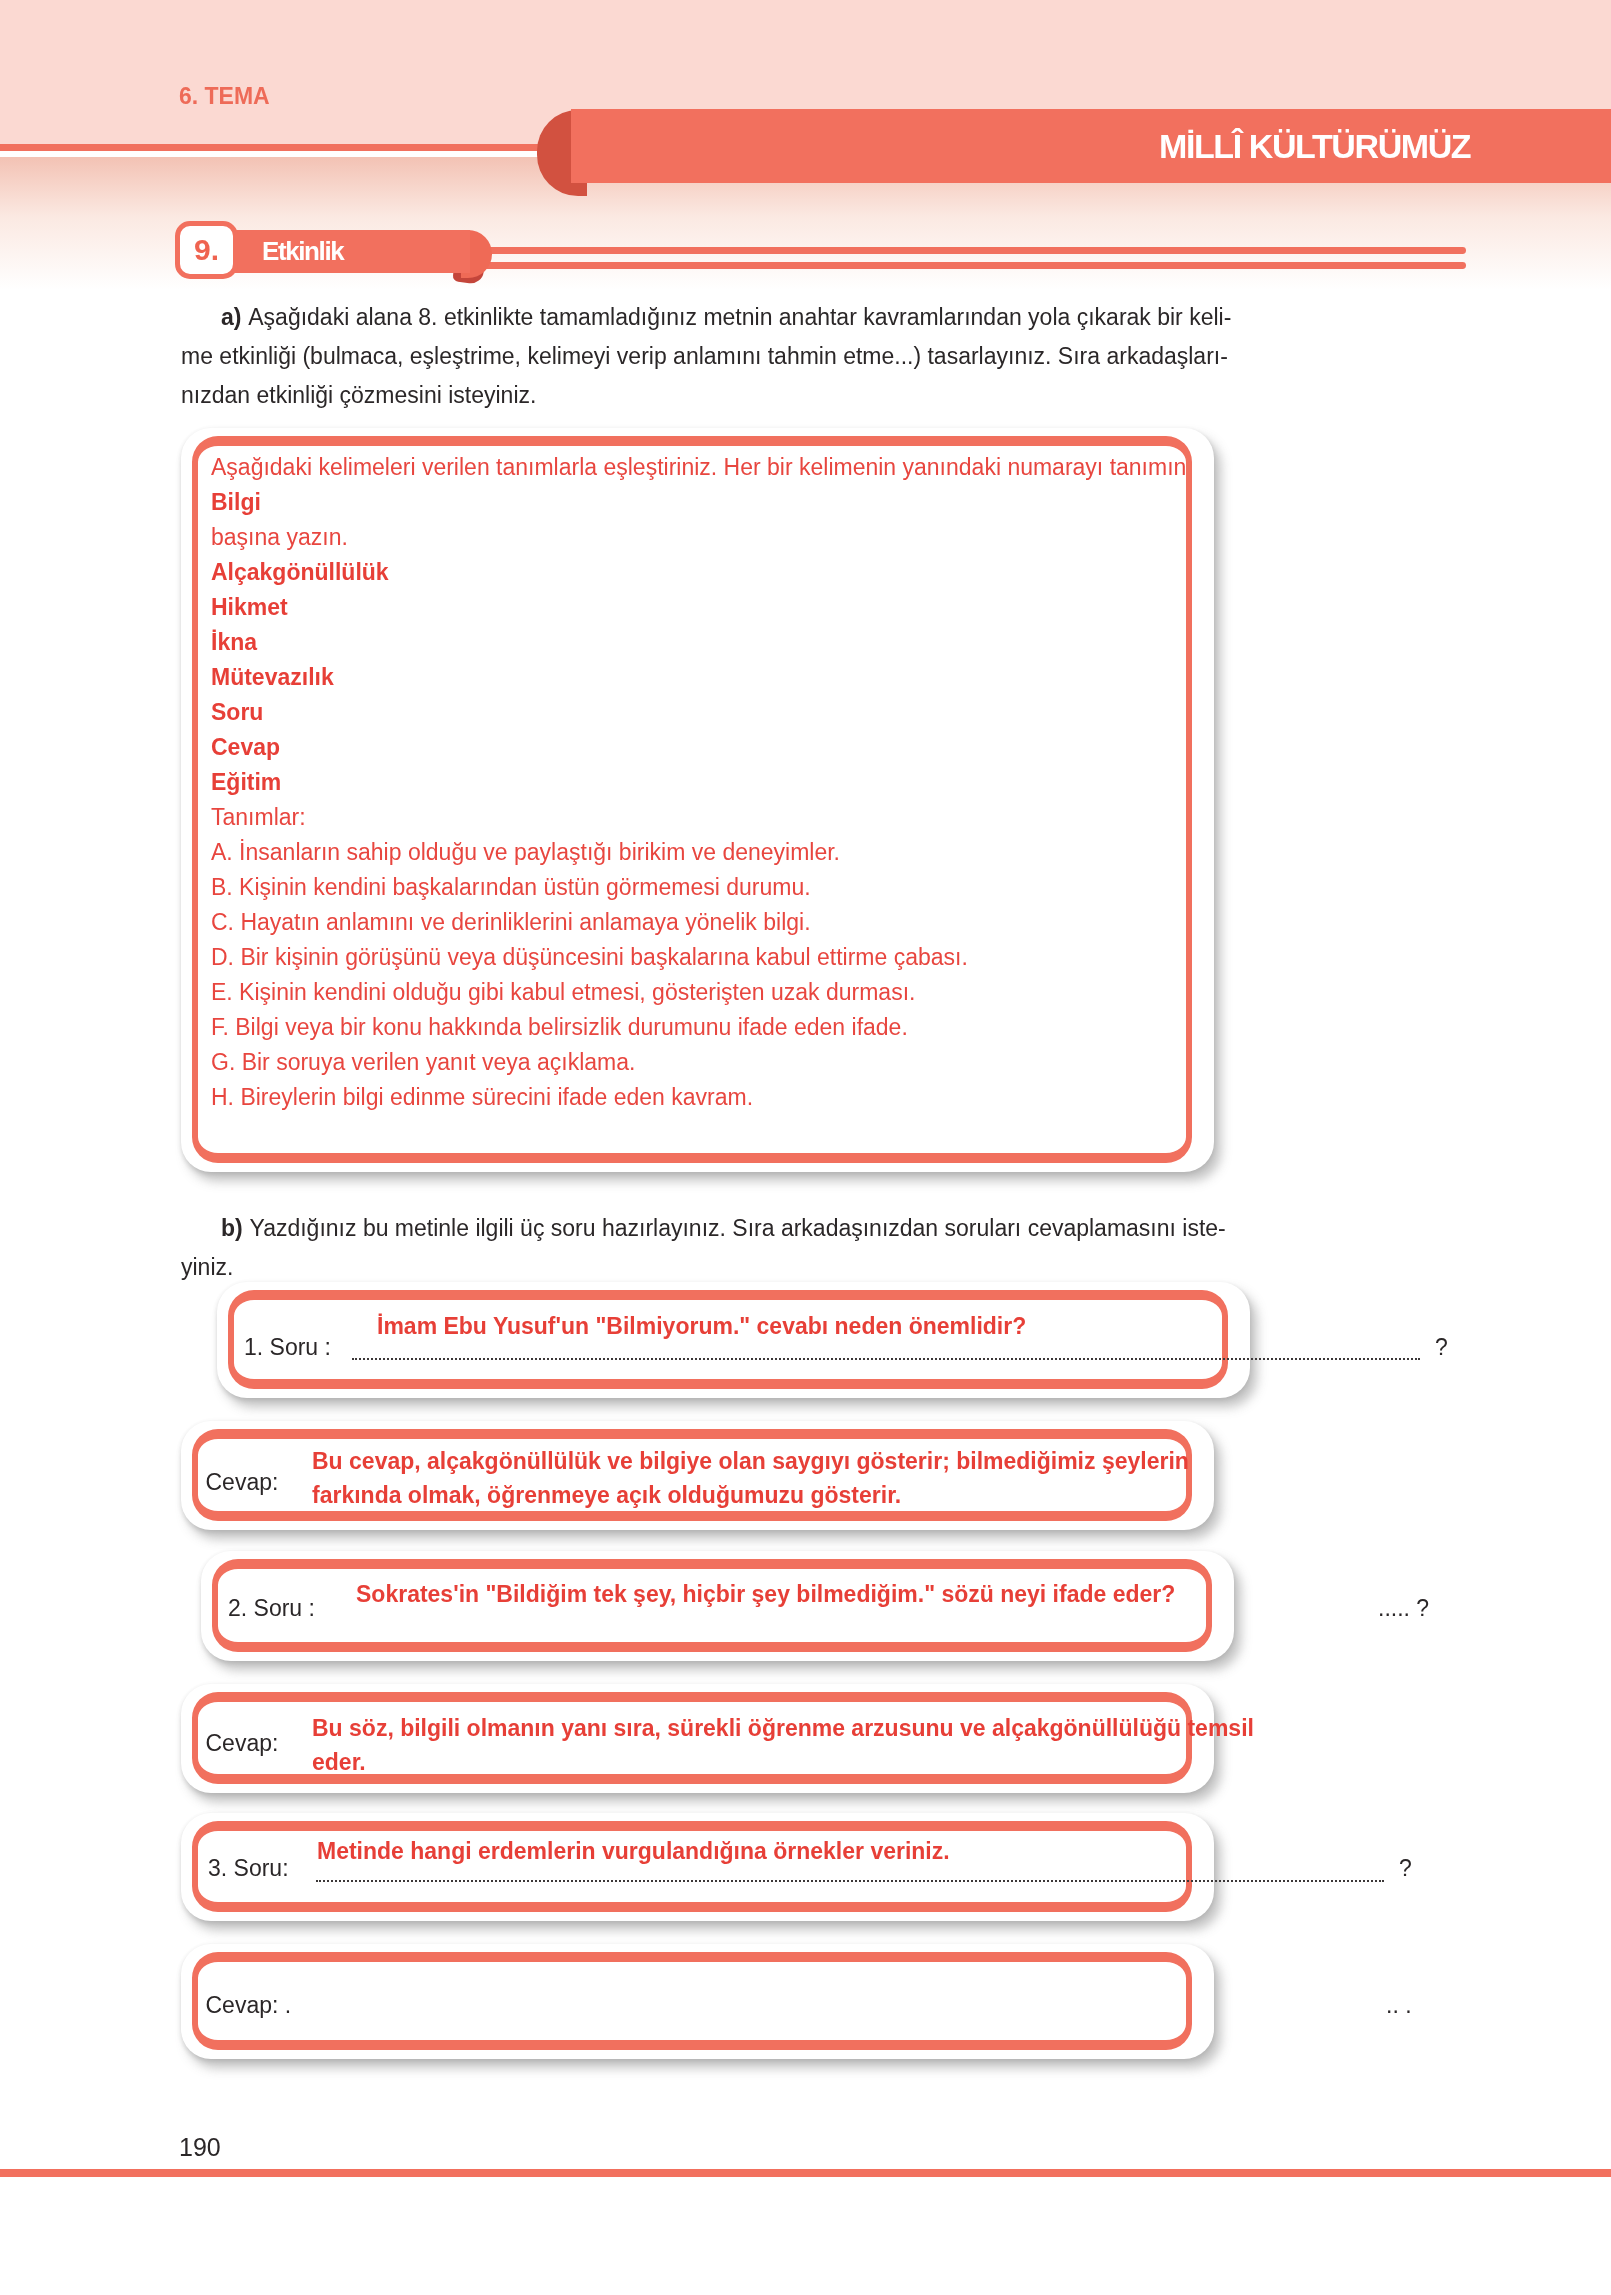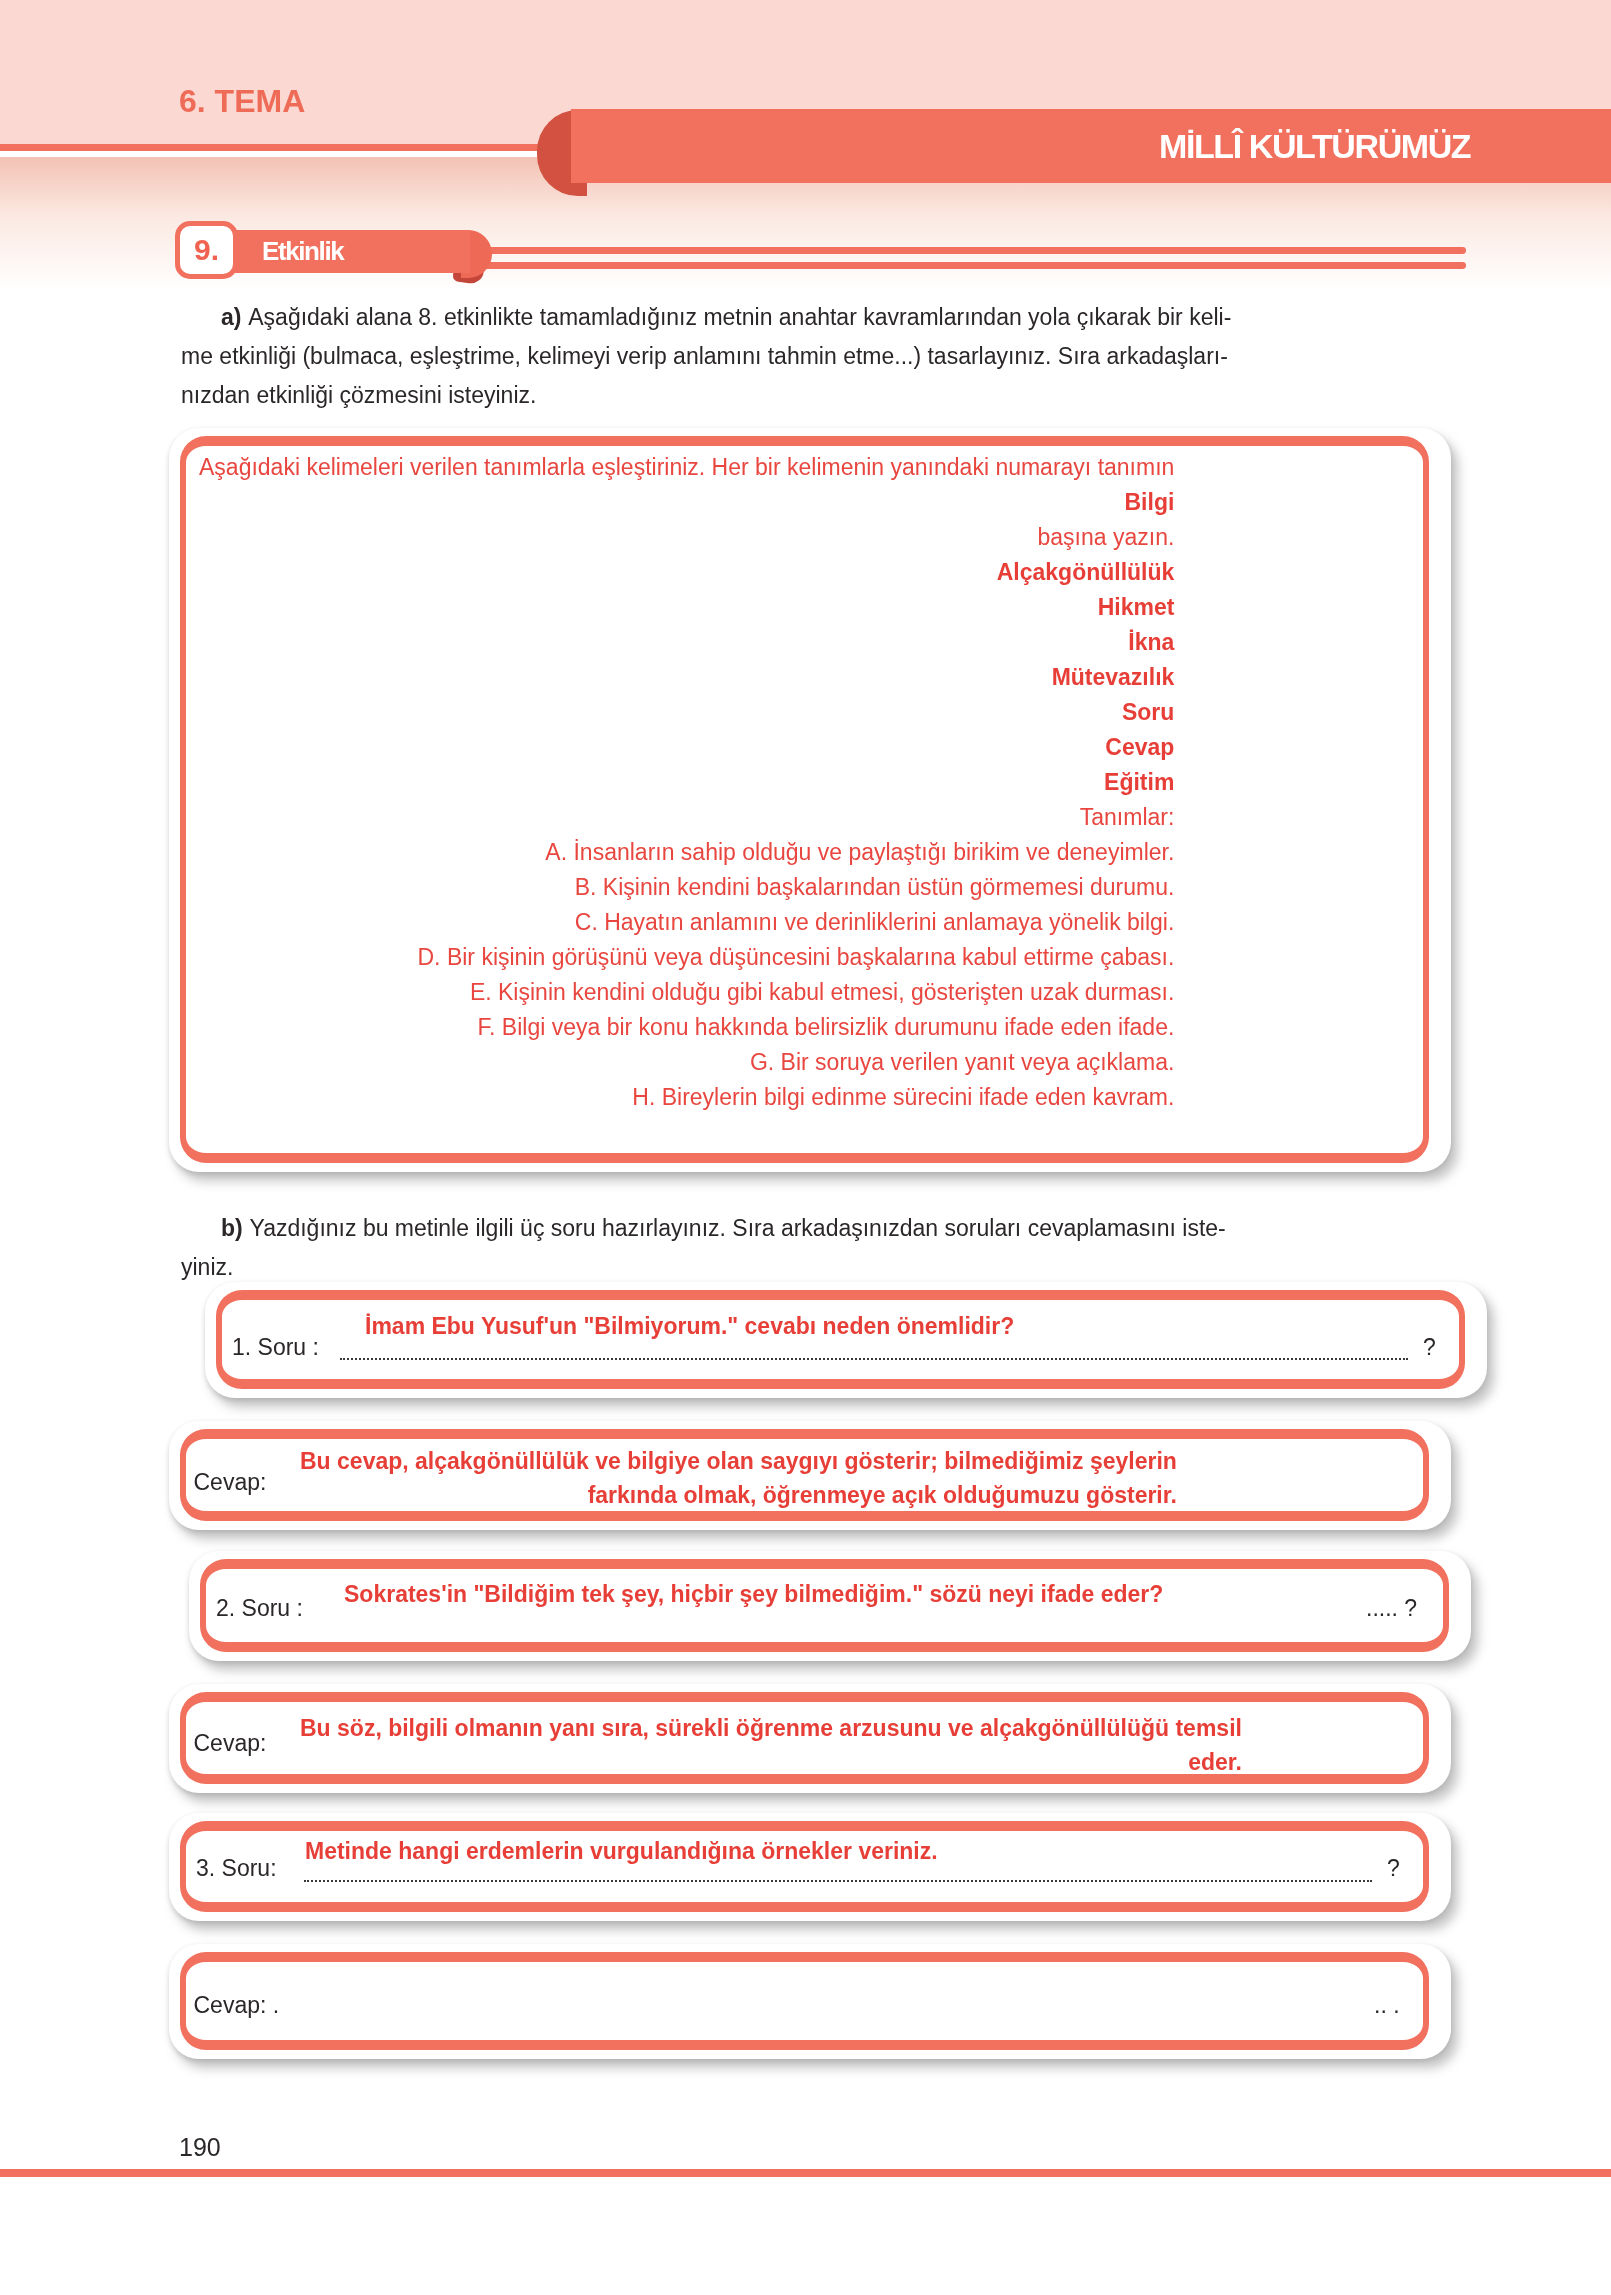--- a/index.html
+++ b/index.html
@@ -5,21 +5,21 @@
   html,body{margin:0;padding:0;}
   body{width:1611px;height:2295px;background:#ffffff;font-family:"Liberation Sans",sans-serif;}
   #page{position:relative;width:1611px;height:2295px;overflow:hidden;background:#ffffff;}
   .abs{position:absolute;}
 
   
   .pink-band{left:0;top:0;width:1611px;height:144px;background:#fbd9d2;}
   .header-rule{left:0;top:144px;width:1611px;height:6.8px;background:#f1705e;}
   .header-grad{left:0;top:157px;width:1611px;height:133px;
     background:linear-gradient(to bottom,#f3c2b4 0%,#fbe9e2 45%,#ffffff 100%);}
-  .tema{left:179px;top:83px;font-size:32px;font-weight:bold;color:#ee6b58;letter-spacing:0px;}
+  .tema{left:179px;top:83px;font-size:23px;font-weight:bold;color:#ee6b58;letter-spacing:0px;}
   .banner-curl{left:537px;top:110px;width:50px;height:86px;background:#d25140;border-radius:41px 0 0 41px;}
   .banner{left:571px;top:109px;width:1040px;height:74px;background:#f2705e;}
   .banner-title{left:1159px;top:109px;height:62px;line-height:74px;font-size:34px;font-weight:bold;
     color:#ffffff;letter-spacing:-1.4px;white-space:nowrap;}
 
   
   .act-line{height:6.8px;background:#f1705e;border-radius:3.4px;}
   .act-ribbon{left:229px;top:230px;width:241px;height:43px;background:#f2705e;}
   .act-flap{left:461px;top:230px;width:31px;height:48px;background:#ef6a56;border-radius:0 27px 27px 0;}
   .act-flap-shadow{left:453px;top:270px;width:30px;height:13px;background:#c4453a;
@@ -29,22 +29,22 @@
   .act-badge span{font-size:30px;font-weight:bold;color:#ef6350;line-height:47px;}
   .act-label{left:262px;top:230px;height:50px;line-height:43px;font-size:26px;font-weight:bold;
     color:#ffffff;letter-spacing:-1.4px;white-space:nowrap;}
 
   
   .para{font-size:23px;color:#2b2728;line-height:39px;white-space:nowrap;}
   .para .marker{font-weight:bold;margin-right:6.8px;}
   .indent1{padding-left:40px;}
 
   
-  .sheet{position:absolute;left:169px;width:1282px;background:#ffffff;border-radius:30px;
-    box-shadow:6.8px 8.2px 11px rgba(125,125,125,.45), 0 2px 4.8px rgba(0,0,0,.14);text-align:right;}
+  .sheet{position:absolute;left:181px;width:1033px;background:#ffffff;border-radius:30px;
+    box-shadow:6.8px 8.2px 11px rgba(125,125,125,.45), 0 2px 4.8px rgba(0,0,0,.14);}
   .panel{position:absolute;left:11px;right:22px;top:8.2px;bottom:8.9px;border:6.1px solid #f1705e;
     border-top-width:10.2px;border-bottom-width:10.2px;border-radius:26px;}
 
   .redline{font-size:23px;color:#e8463f;line-height:35px;white-space:nowrap;}
   .redline.w{font-weight:bold;color:#e73f37;}
   .hand{font-size:23px;font-weight:bold;color:#e73f37;line-height:34px;white-space:nowrap;}
   .lbl{font-size:23px;color:#2b2728;white-space:nowrap;}
   .dotline{border-bottom:2.7px dotted #3b3738;height:0;}
 
   .page-num{left:179px;top:2133px;font-size:25px;color:#2b2728;}

